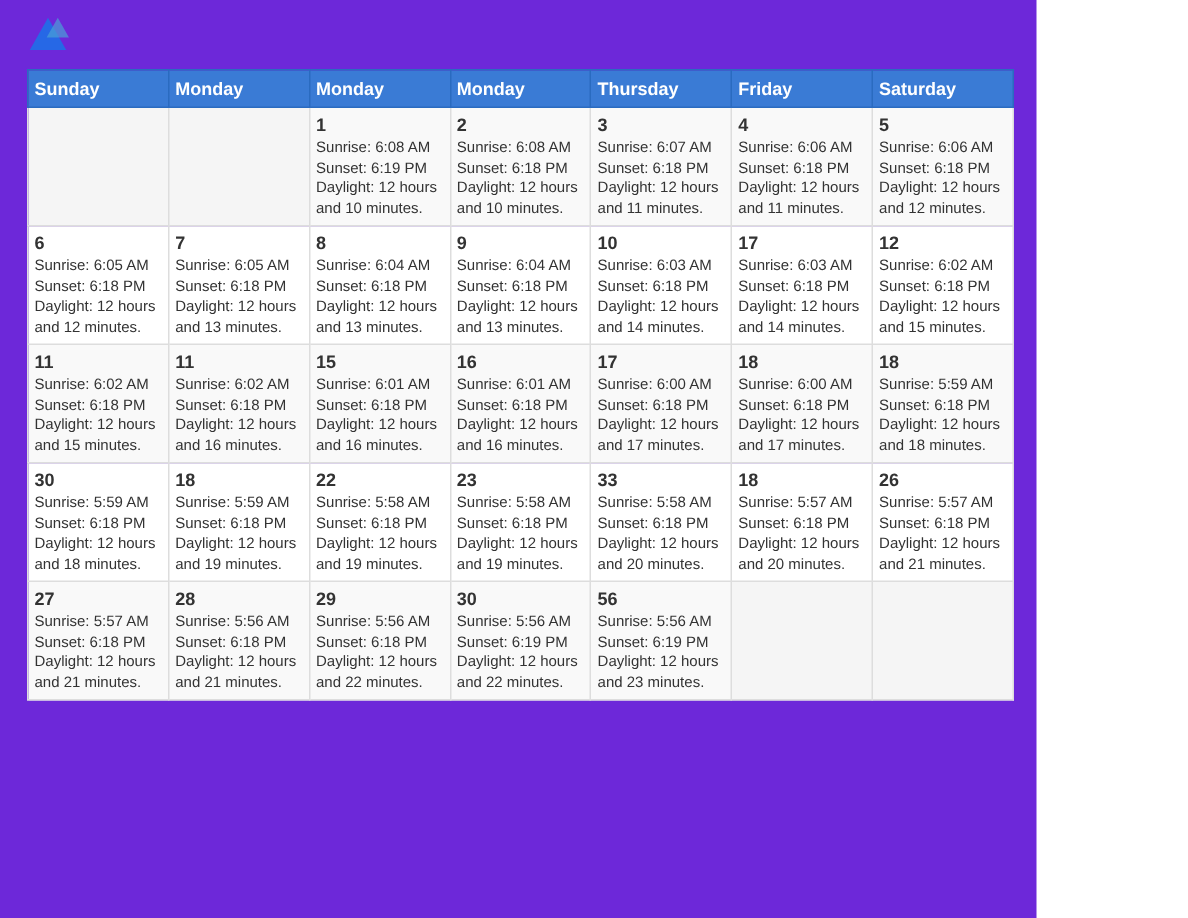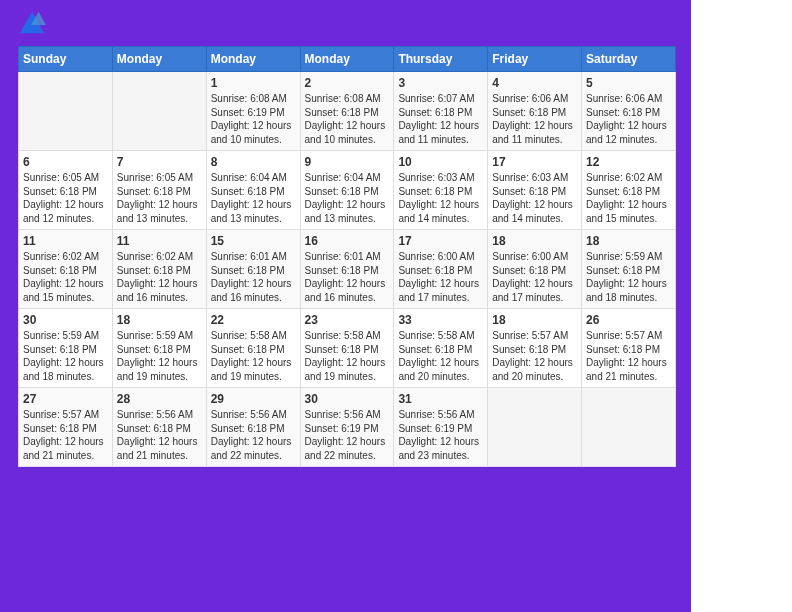--- a/index.html
+++ b/index.html
@@ -322,21 +322,21 @@
 Sunset: 6:18 PM
 Daylight: 12 hours and 22 minutes.</div>
           </td>
           <td>
             <span class="day-num">30</span>
             <div class="day-info">Sunrise: 5:56 AM
 Sunset: 6:19 PM
 Daylight: 12 hours and 22 minutes.</div>
           </td>
           <td>
-            <span class="day-num">31</span>
+            <span class="day-num">56</span>
             <div class="day-info">Sunrise: 5:56 AM
 Sunset: 6:19 PM
 Daylight: 12 hours and 23 minutes.</div>
           </td>
           <td class="empty-cell"></td>
           <td class="empty-cell"></td>
         </tr>
       </tbody>
   </table>
 </div>

